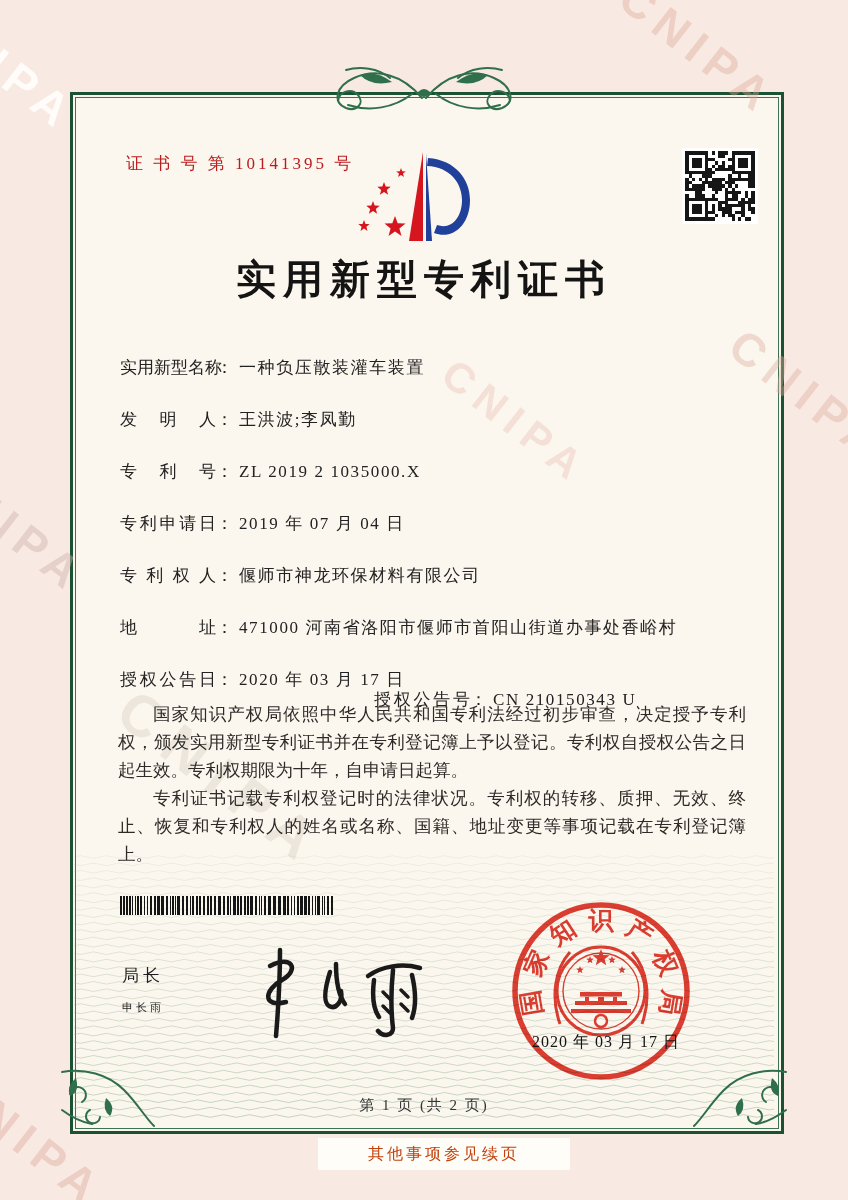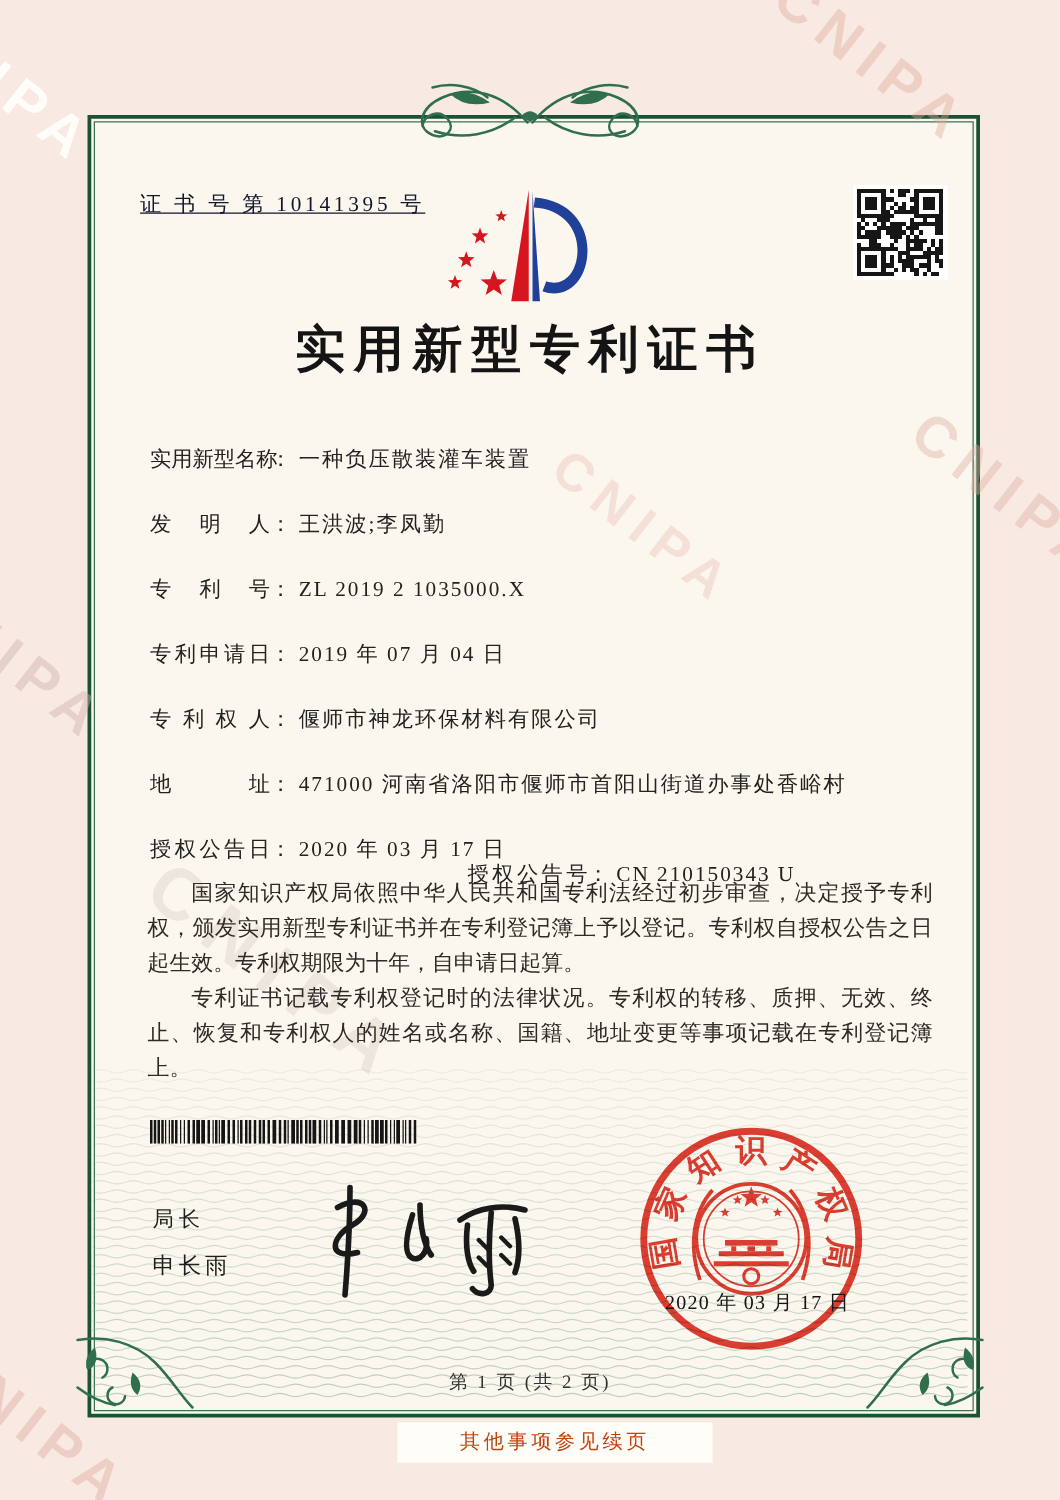--- a/index.html
+++ b/index.html
@@ -20,42 +20,42 @@
 
   
   .paper{position:absolute;left:70px;top:92px;width:708px;height:1036px;background:#fcf7ee;
          border:3px solid #1b5233;z-index:1;}
   .paper-inner{position:absolute;inset:2px;border:1px solid #3d7354;}
 
   .deco{position:absolute;z-index:3;}
   #waves{position:absolute;left:74px;top:854px;z-index:2;}
 
   
-  .cert-no{position:absolute;left:112px;top:152px;font-size:17px;letter-spacing:3px;color:#0f172a;z-index:6;text-decoration:underline;}
+  .cert-no{position:absolute;left:126px;top:152px;font-size:17px;letter-spacing:3px;color:#b91c1c;z-index:6;}
   #logo{position:absolute;left:356px;top:136px;z-index:6;}
   #qr{position:absolute;left:682px;top:148px;z-index:6;}
   .title{position:absolute;left:0;top:252px;width:848px;text-align:center;
          font-size:40px;font-weight:bold;letter-spacing:7px;color:#141414;z-index:6;}
 
   
   .row{position:absolute;left:120px;width:648px;height:26px;font-size:17px;color:#222;z-index:6;white-space:nowrap;}
   .flabel{display:inline-block;width:96px;text-align:justify;text-align-last:justify;vertical-align:top;}
   .colon{display:inline-block;margin-right:6px;}
   .fvalue{letter-spacing:1.6px;}
   .grant2{position:absolute;left:254px;top:0;margin-top:20px;}
 
   
   .body-text{position:absolute;left:118px;top:700px;width:628px;font-size:17.5px;line-height:28px;
              color:#2e2a28;text-align:justify;z-index:6;}
   .body-text p{margin:0;text-indent:2em;}
 
   #barcode{position:absolute;left:120px;top:896px;z-index:6;}
 
   .signer-title{position:absolute;left:122px;top:964px;font-size:17px;letter-spacing:4px;color:#1e1e1e;z-index:6;}
-  .signer-name{position:absolute;left:122px;top:1000px;font-size:18px;letter-spacing:3px;color:#1e1e1e;z-index:6;}
+  .signer-name{position:absolute;left:122px;top:1000px;font-size:11px;letter-spacing:3px;color:#1e1e1e;z-index:6;}
   #signature{position:absolute;left:232px;top:944px;z-index:6;}
 
   #seal{position:absolute;left:508px;top:898px;z-index:7;mix-blend-mode:multiply;}
   .seal-date{position:absolute;left:532px;top:1032px;font-size:16px;letter-spacing:1px;color:#141414;z-index:8;}
 
   .page-num{position:absolute;left:0;top:1096px;width:848px;text-align:center;font-size:15px;
             letter-spacing:2px;color:#333;z-index:6;}
   .footer-note{position:absolute;left:318px;top:1138px;width:252px;height:32px;line-height:32px;
                background:#fffdf7;text-align:center;font-size:16px;letter-spacing:3px;color:#c2410c;z-index:6;}
 </style>

